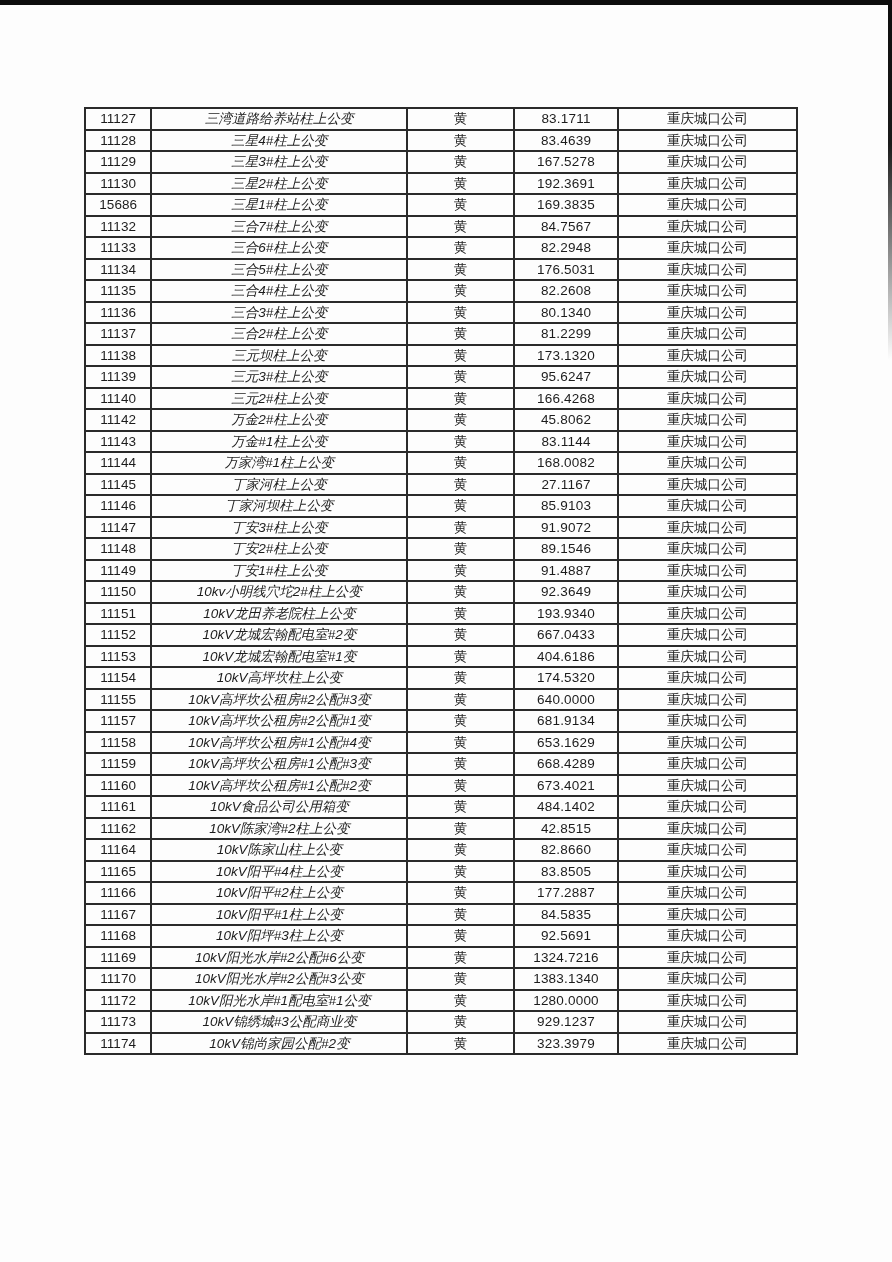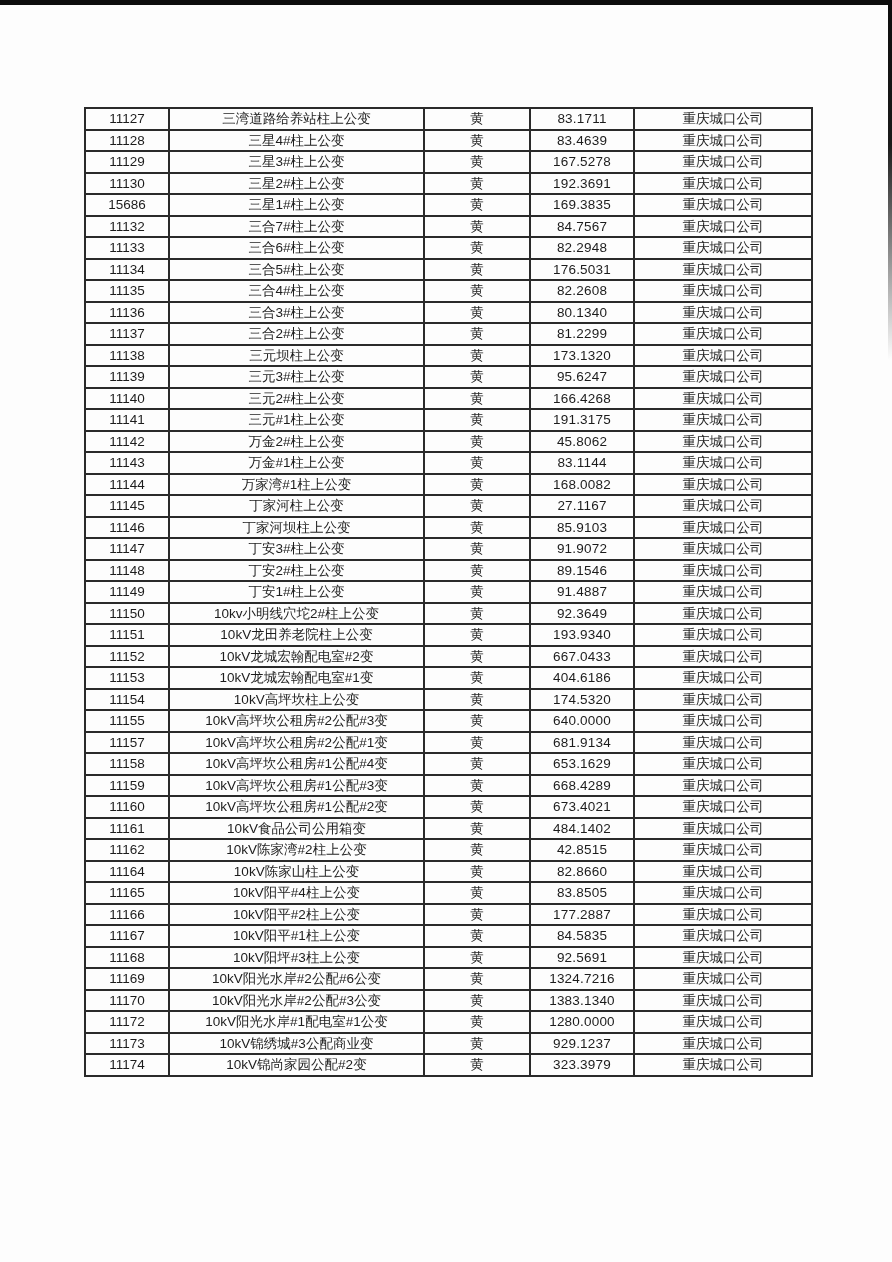--- a/index.html
+++ b/index.html
@@ -44,22 +44,22 @@
     height: 19.5px;
     padding: 0 2px;
     font-size: 13.5px;
     color: #1c1c1c;
     text-align: center;
     vertical-align: middle;
     white-space: nowrap;
     overflow: hidden;
     line-height: 1;
   }
-  .col-id    { width: 84px; }
-  .col-name  { width: 255px; }
+  .col-id    { width: 66px; }
+  .col-name  { width: 255px; font-style: italic; }
   .col-phase { width: 106px; }
   .col-value { width: 104px; letter-spacing: 0.2px; }
   .col-company { width: 178px; }
 </style>
 </head>
 <body>
 
 <div class="page">
   <div class="scan-top-bar"></div>
   <div class="scan-right-strip"></div>
@@ -165,27 +165,20 @@
           <td class="col-company">重庆城口公司</td>
         </tr>
         <tr>
           <td class="col-id">11140</td>
           <td class="col-name">三元2#柱上公变</td>
           <td class="col-phase">黄</td>
           <td class="col-value">166.4268</td>
           <td class="col-company">重庆城口公司</td>
         </tr>
         <tr>
-          <td class="col-id">11141</td>
-          <td class="col-name">三元#1柱上公变</td>
-          <td class="col-phase">黄</td>
-          <td class="col-value">191.3175</td>
-          <td class="col-company">重庆城口公司</td>
-        </tr>
-        <tr>
           <td class="col-id">11142</td>
           <td class="col-name">万金2#柱上公变</td>
           <td class="col-phase">黄</td>
           <td class="col-value">45.8062</td>
           <td class="col-company">重庆城口公司</td>
         </tr>
         <tr>
           <td class="col-id">11143</td>
           <td class="col-name">万金#1柱上公变</td>
           <td class="col-phase">黄</td>

